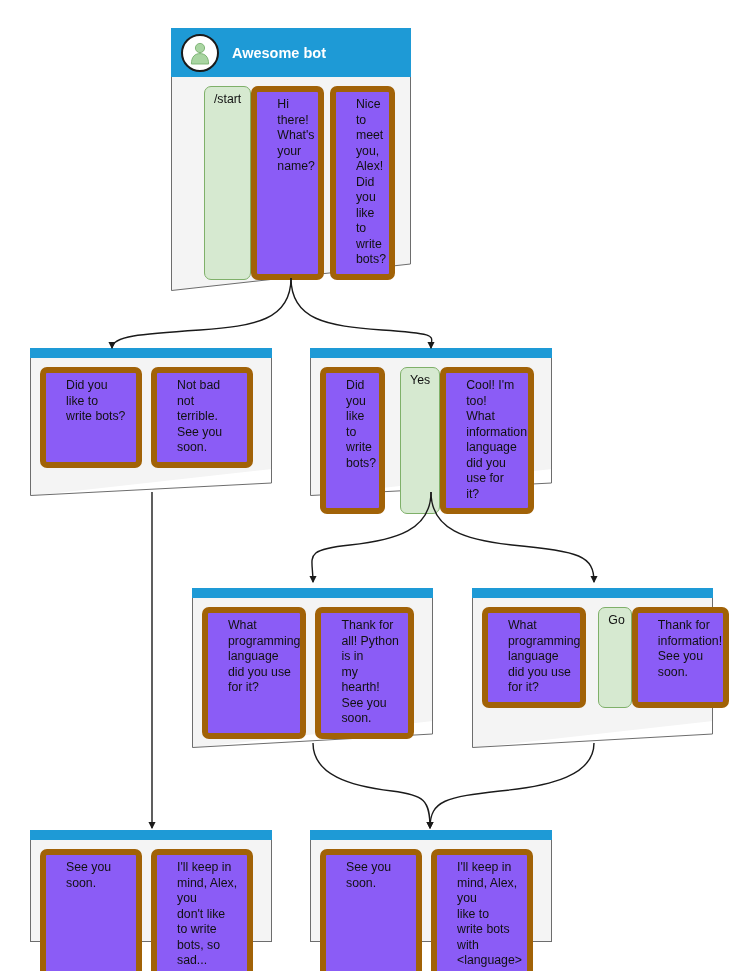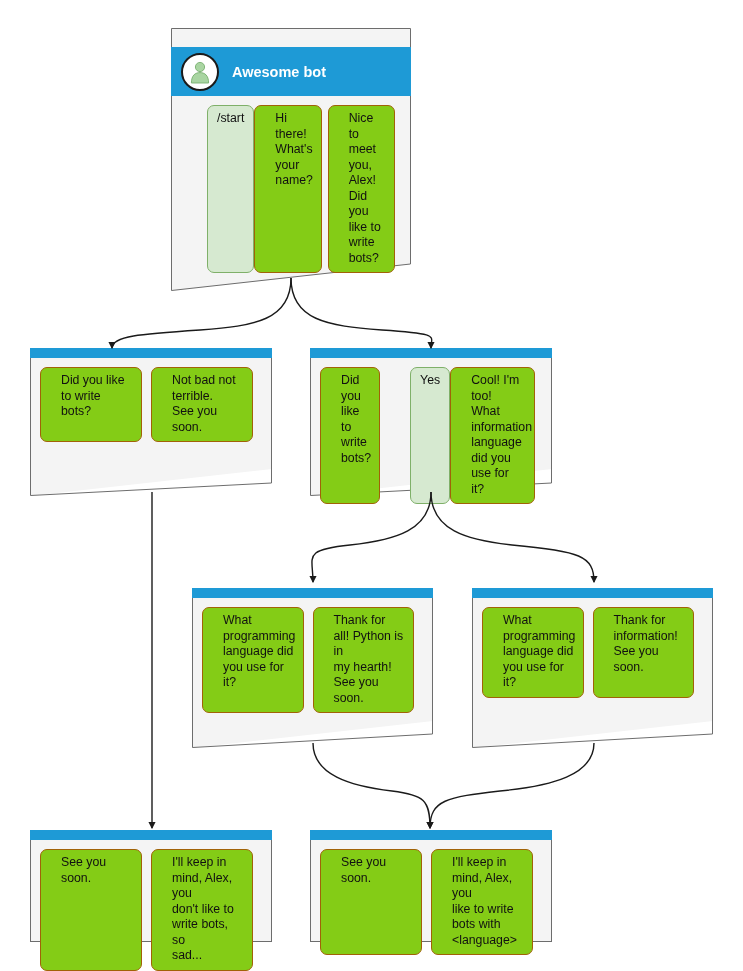--- a/index.html
+++ b/index.html
@@ -68,21 +68,20 @@
     background: #1e9ad6;
     height: 10px;
     width: 100%;
   }
   .card.root .card-header {
     height: 49px;
     display: flex;
     align-items: center;
     padding-left: 10px;
     box-sizing: border-box;
-    margin-top: 19px;
   }
   .avatar {
     width: 38px;
     height: 38px;
     border-radius: 50%;
     background: #ffffff;
     border: 2px solid #1a1a1a;
     box-sizing: border-box;
     display: flex;
     align-items: center;
@@ -112,22 +111,22 @@
     font-size: 12.3px;
     line-height: 15.5px;
     color: #111111;
     border-radius: 7px;
     padding: 5px 9px 6px 9px;
     box-sizing: border-box;
     white-space: pre-line;
     max-width: 92%;
   }
   .bubble.bot {
-    background: #84cc16;
-    border: 1px solid #a16207;
+    background: #8b5cf6;
+    border: 6px solid #a16207;
     padding-left: 20px;
   }
   .bubble.user {
     background: #d6e9d0;
     border: 1px solid #7fb069;
   }
   .gap-s { height: 9px; }
   .gap-m { height: 13px; }
   .gap-l { height: 16px; }
 </style>
@@ -269,20 +268,23 @@
       <polygon points="0.5,0.5 240.5,0.5 240.5,146 0.5,159.5" fill="none" stroke="#6d6d6d" stroke-width="1"></polygon>
     </svg>
     <div class="card-body">
       <div class="card-header"></div>
       <div class="chat">
         <div class="row left">
           <div class="bubble bot">What programming
 language did you use for it?</div>
         </div>
         <div class="gap-s"></div>
+        <div class="row right">
+          <div class="bubble user">Go</div>
+        </div>
         <div class="gap-s"></div>
         <div class="row left">
           <div class="bubble bot">Thank for information!
 See you soon.</div>
         </div>
       </div>
     </div>
   </div>
 
   <div class="card" style="left:30px; top:830px; width:242px; height:112px;">

